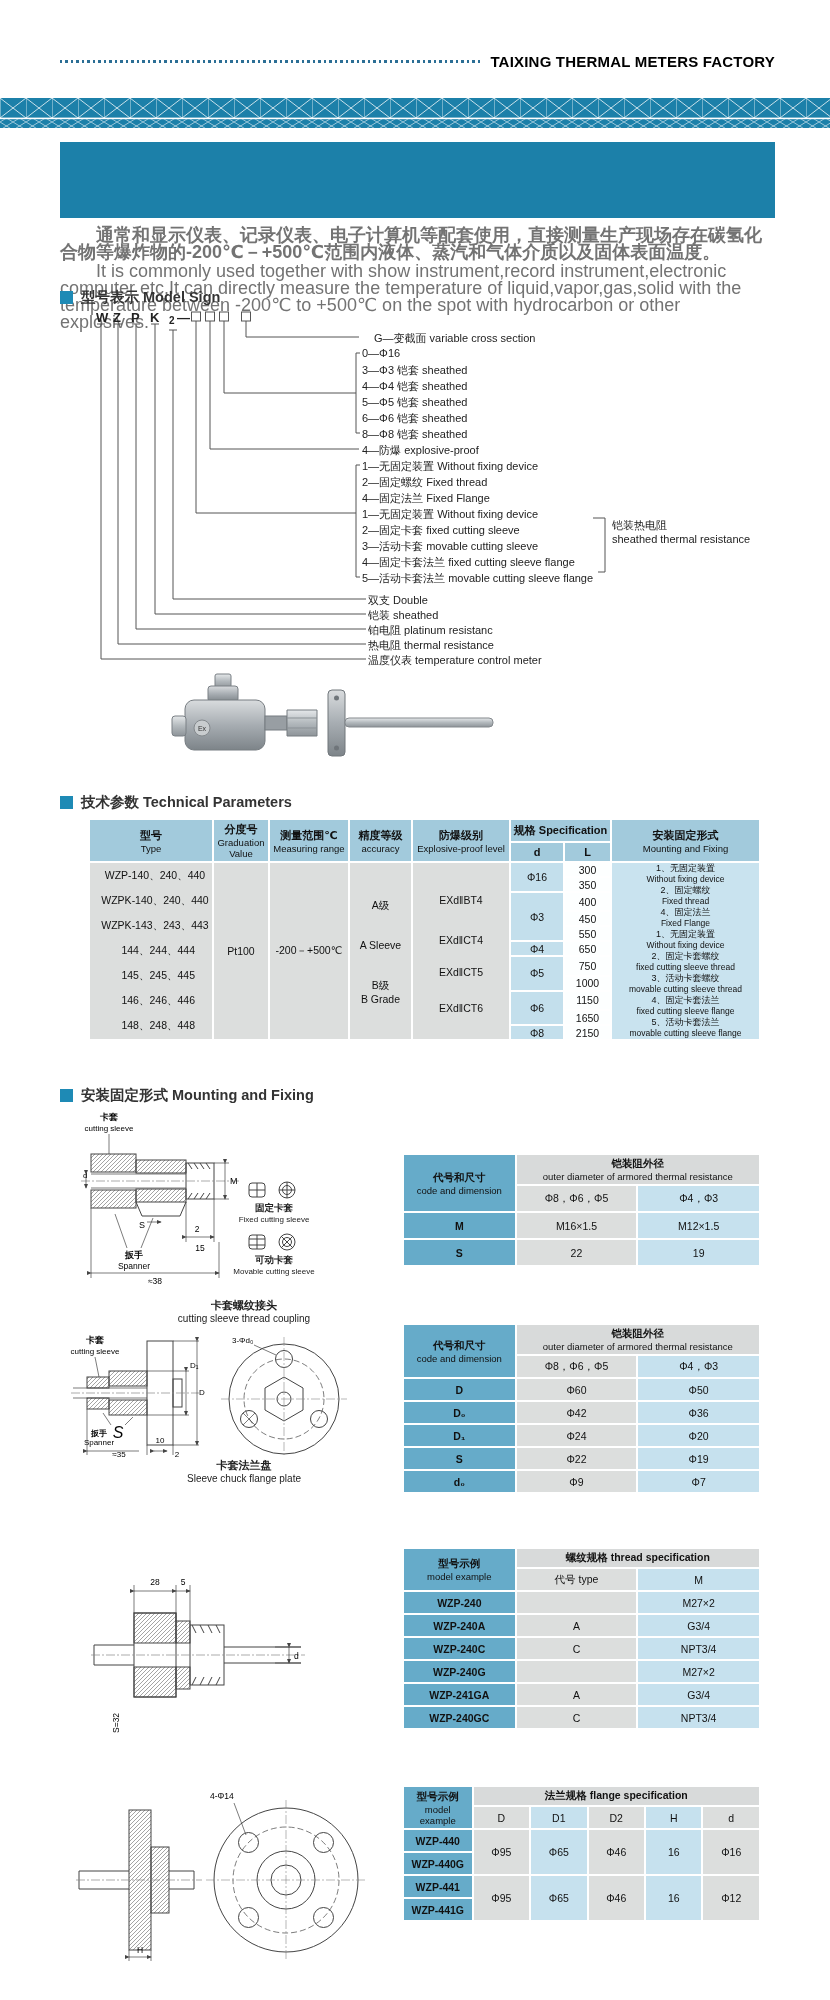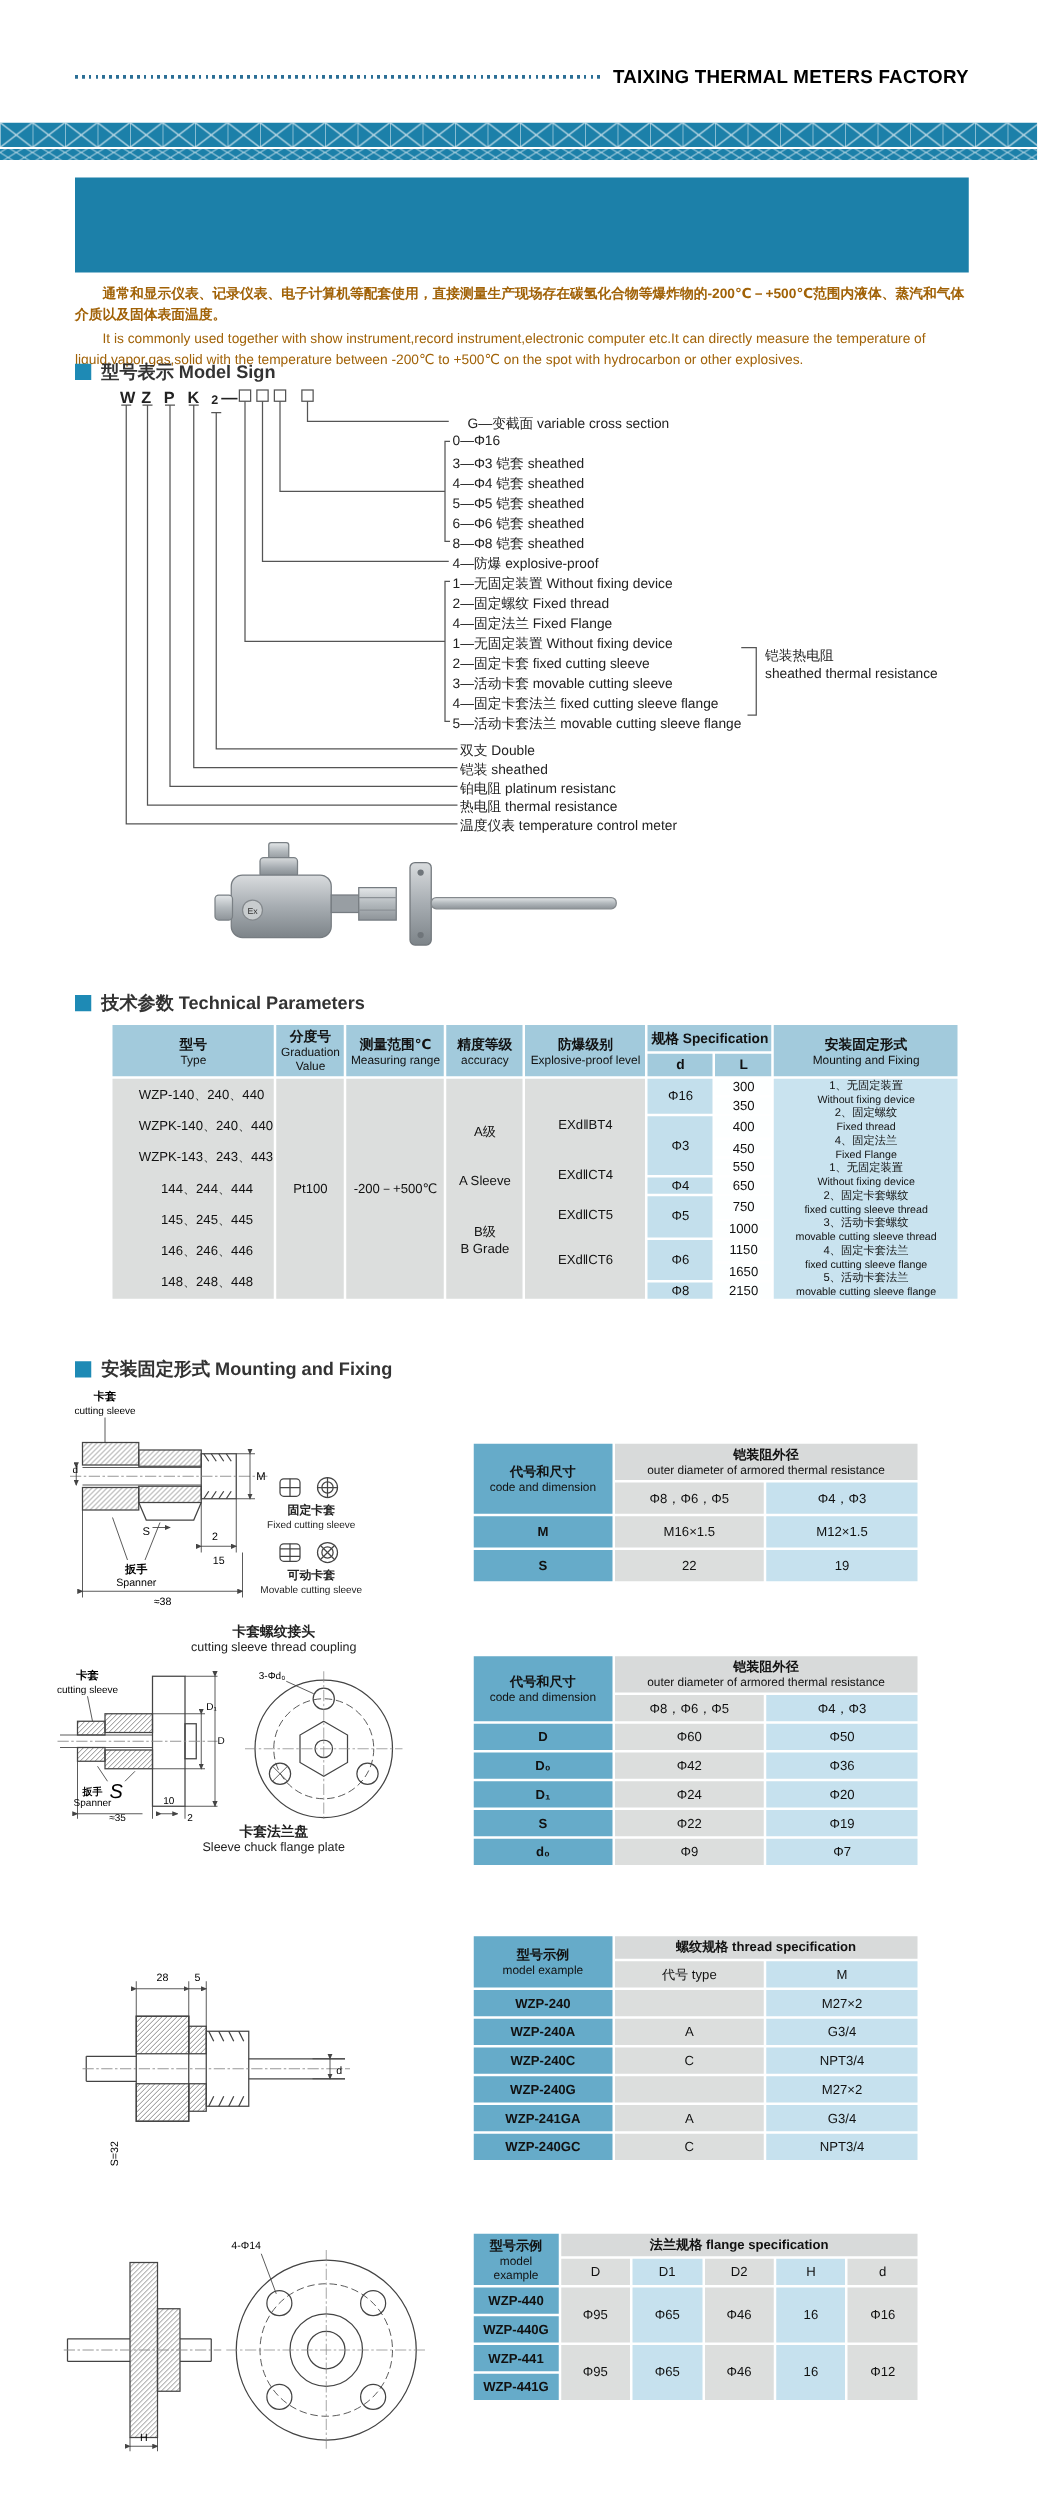--- a/index.html
+++ b/index.html
@@ -7,41 +7,41 @@
         font-family:"Liberation Sans","DejaVu Sans",sans-serif;color:#1a1a1a}
   .abs{position:absolute}
   
   .topbar{display:flex;align-items:center;gap:10px}
   .dotline{flex:1;height:3px;background:repeating-linear-gradient(90deg,#2b6e95 0 2.2px,transparent 2.2px 5.5px)}
   .factory{font-size:15px;font-weight:bold;letter-spacing:.2px;color:#000;white-space:nowrap}
   
   .titlebox{background:#1c80a9;color:#fff;padding:8px 18px;box-sizing:border-box}
   .t-cn{font-size:21px;font-weight:bold;letter-spacing:2px}
   .t-en{font-family:"Liberation Serif","DejaVu Serif",serif;font-size:13.2px;font-weight:bold;margin-top:6px;white-space:nowrap}
-  .intro{font-size:11px;line-height:17px;text-indent:2em;color:#a16207}
+  .intro{font-size:18px;line-height:17px;text-indent:2em;color:#737373}
   .intro.cn{font-weight:600}
   
   .sec-head{display:flex;align-items:center;gap:8px;font-size:14.5px;font-weight:bold;color:#333}
   .sec-head .sq{width:13px;height:13px;background:#1e8ab5}
   
   .mchar{position:absolute;font-size:13px;font-weight:bold;color:#222}
   .mchar.sub{font-size:10px}
   .mlabel{position:absolute;font-size:11px;white-space:nowrap;color:#222}
   .mnote{position:absolute;font-size:11px;color:#222;line-height:14px;white-space:nowrap}
   
   .tt{border-collapse:separate;border-spacing:2px;table-layout:fixed;background:#fff;text-align:center;font-size:10.5px;color:#111}
   .tt th{background:#a2cadc;font-weight:bold;font-size:11px;padding:2px 1px;vertical-align:middle}
   .tt th .he{font-size:9.5px;font-weight:normal}
   .tt td{background:#dcdedd;vertical-align:middle;padding:0 1px}
   .tt td.lcell{background:#fdffff;height:13px;font-size:10.5px}
   .tt td.dcell{background:#c3dfec;font-size:10.5px}
   .tt td.mount{background:#c9e3ef}
   .tt .typecol{display:flex;flex-direction:column;justify-content:space-around;height:176px}
   .tt .typecol div{white-space:nowrap}
-  .ta-l{text-align:left;padding-left:20px}
+  .ta-l{text-align:center;padding-left:8px}
   .ta-r{text-align:right;padding-right:16px}
   .stack{display:flex;flex-direction:column;align-items:center}
   .mcn{font-size:9px;line-height:11px;white-space:nowrap}
   .men{font-size:8.5px;line-height:11px;white-space:nowrap}
   
   .mt{border-collapse:separate;border-spacing:2px;table-layout:fixed;background:#fff;font-size:10.5px;text-align:center;color:#111}
   .mt th,.mt td{padding:2px 2px;vertical-align:middle;font-weight:normal}
   .mt td{height:17px}
   .mt .rowtall td{height:21px}
   .mt .blue{background:#66abc9;font-weight:bold}
@@ -316,21 +316,21 @@
           <td class="lcell">2150</td>
         </tr>
     </tbody>
   </table>
 
   <div class="abs sec-head" style="left:60px;top:1086px">
     <span class="sq"></span>
     <span>安装固定形式 Mounting and Fixing</span>
   </div>
 
-  <div class="abs" style="left:44px;top:1105px;width:715px;height:890px">
+  <div class="abs" style="left:69px;top:1105px;width:715px;height:890px">
 
     <svg class="abs" style="left:10px;top:5px" width="165" height="185" viewBox="0 0 165 185">
       <defs>
         <pattern id="ht1" width="4" height="4" patternUnits="userSpaceOnUse">
           <path d="M0,4 L4,0" stroke="#666" stroke-width=".6"></path>
         </pattern>
         <marker id="ar1" markerWidth="7" markerHeight="6" refX="6" refY="3" orient="auto">
             <path d="M0,0 L7,3 L0,6 Z" fill="#444"></path>
           </marker>
       </defs>

